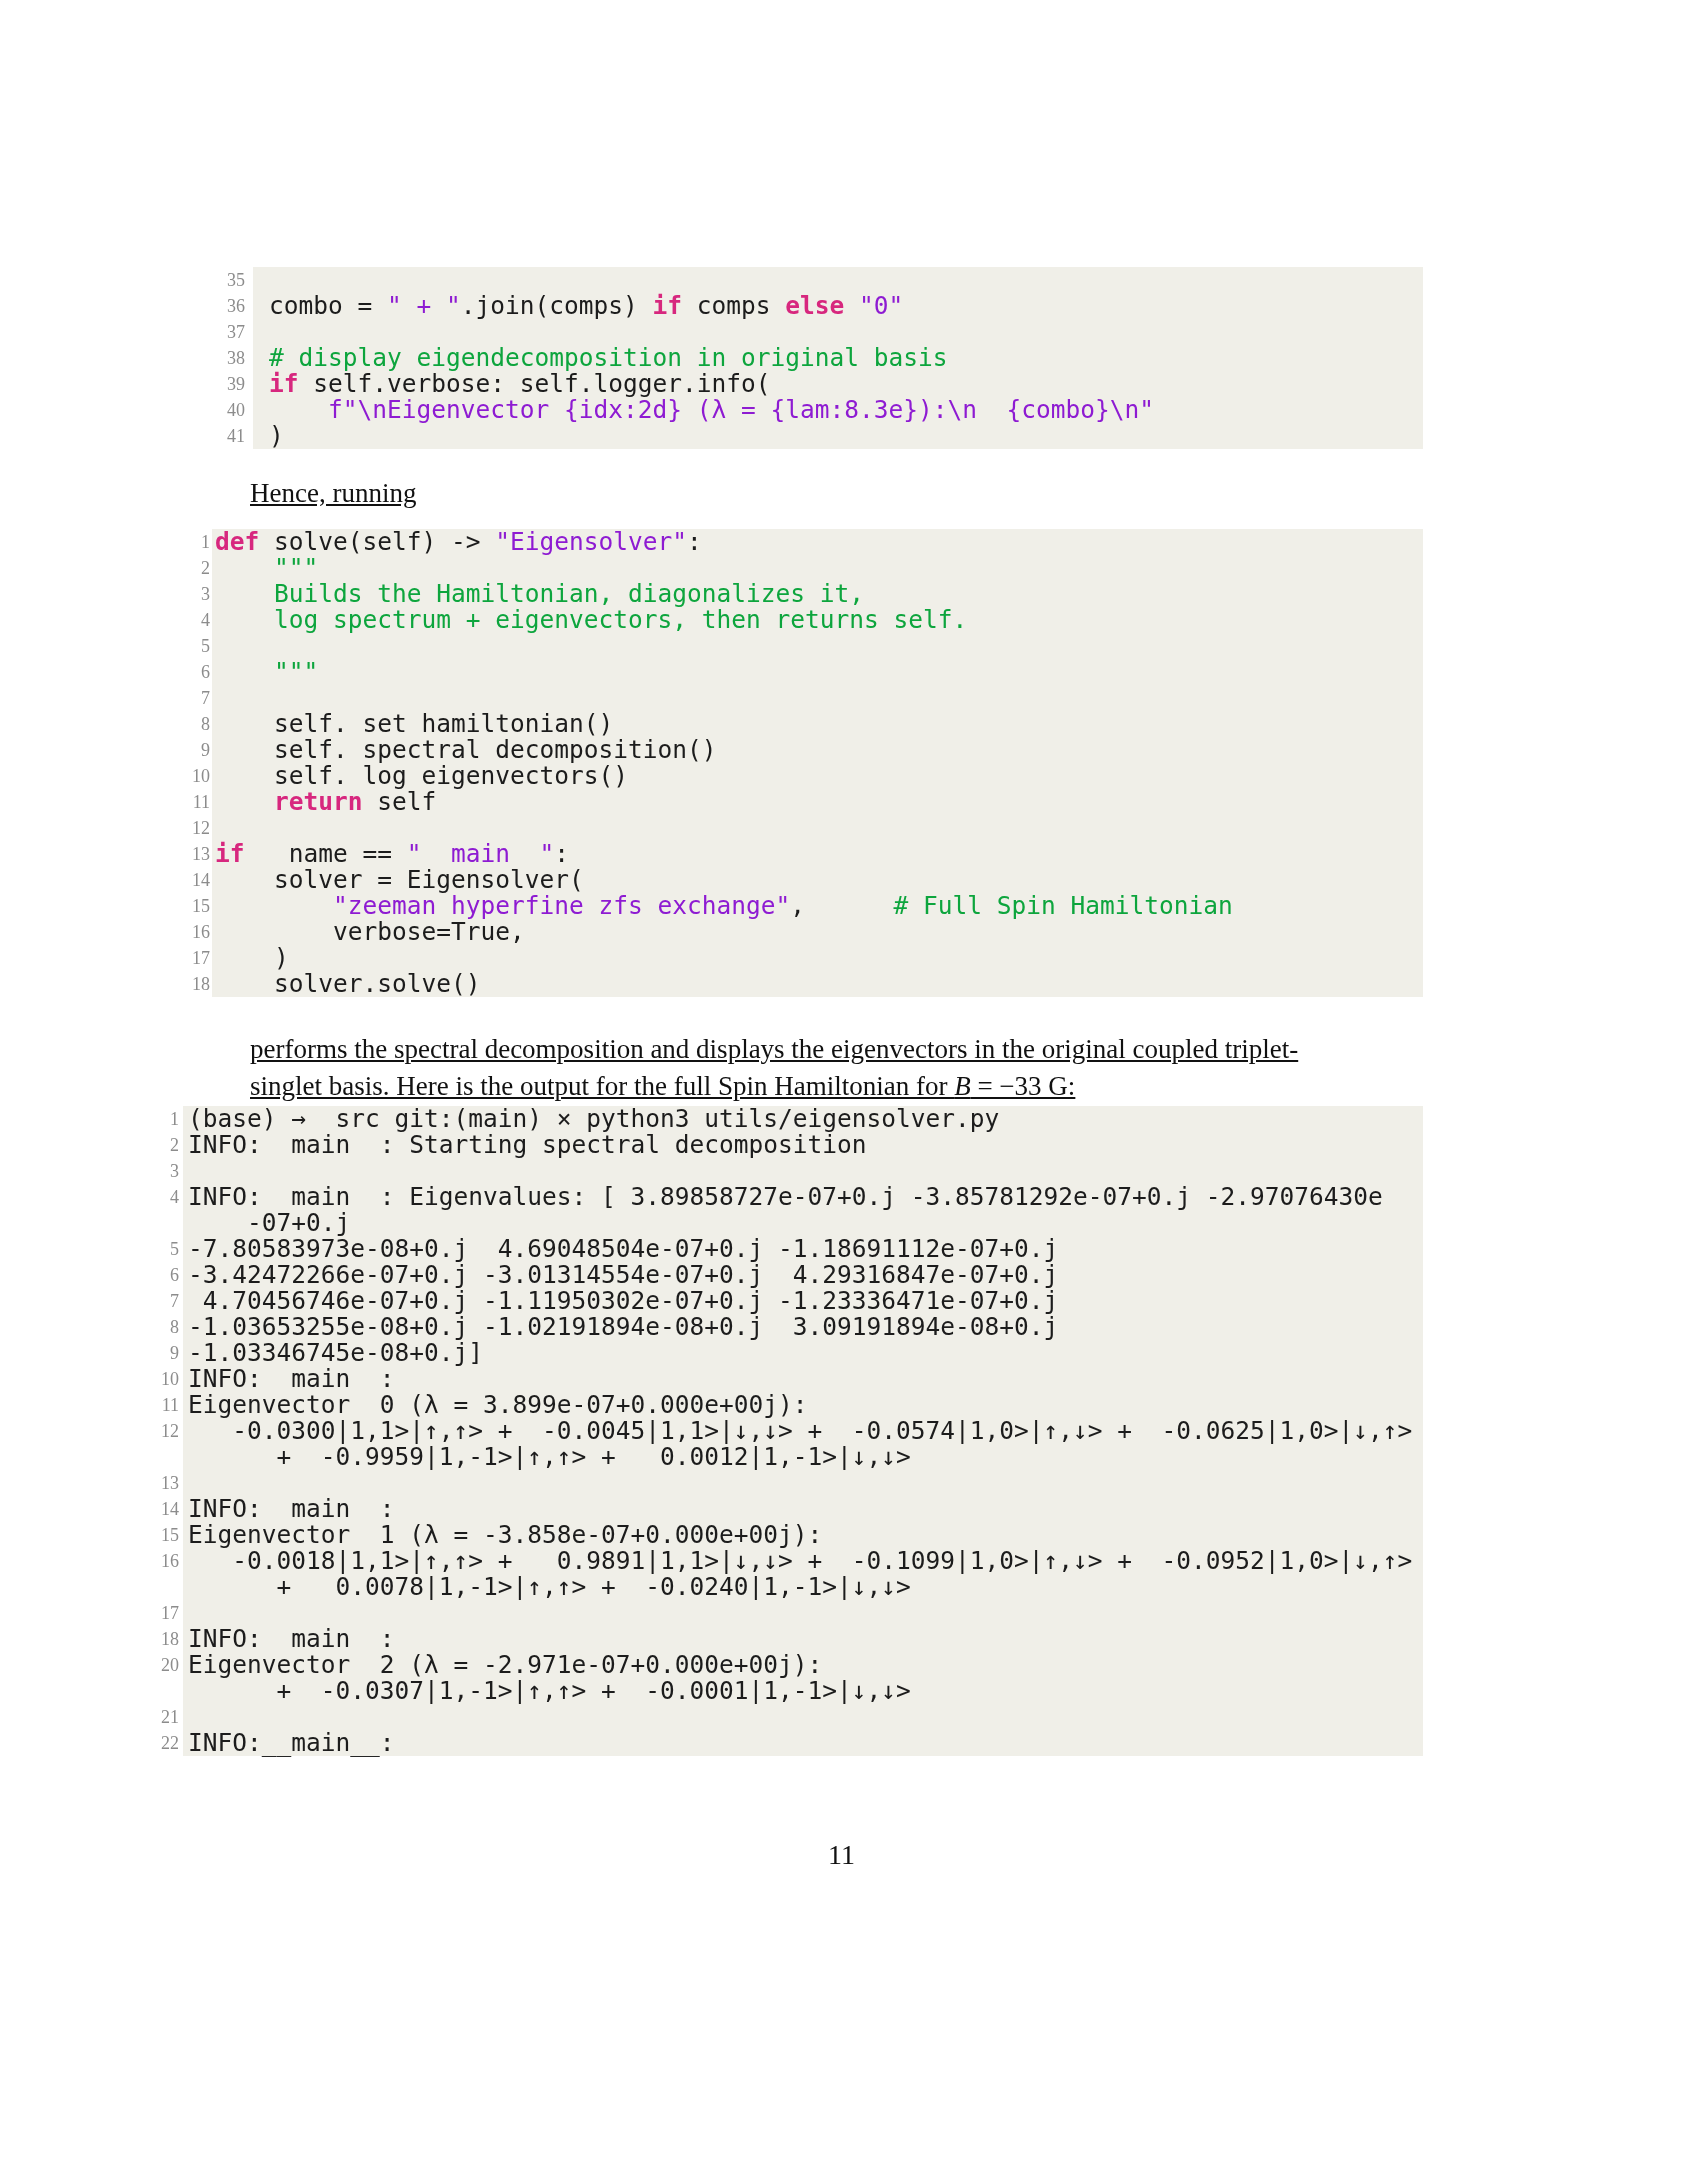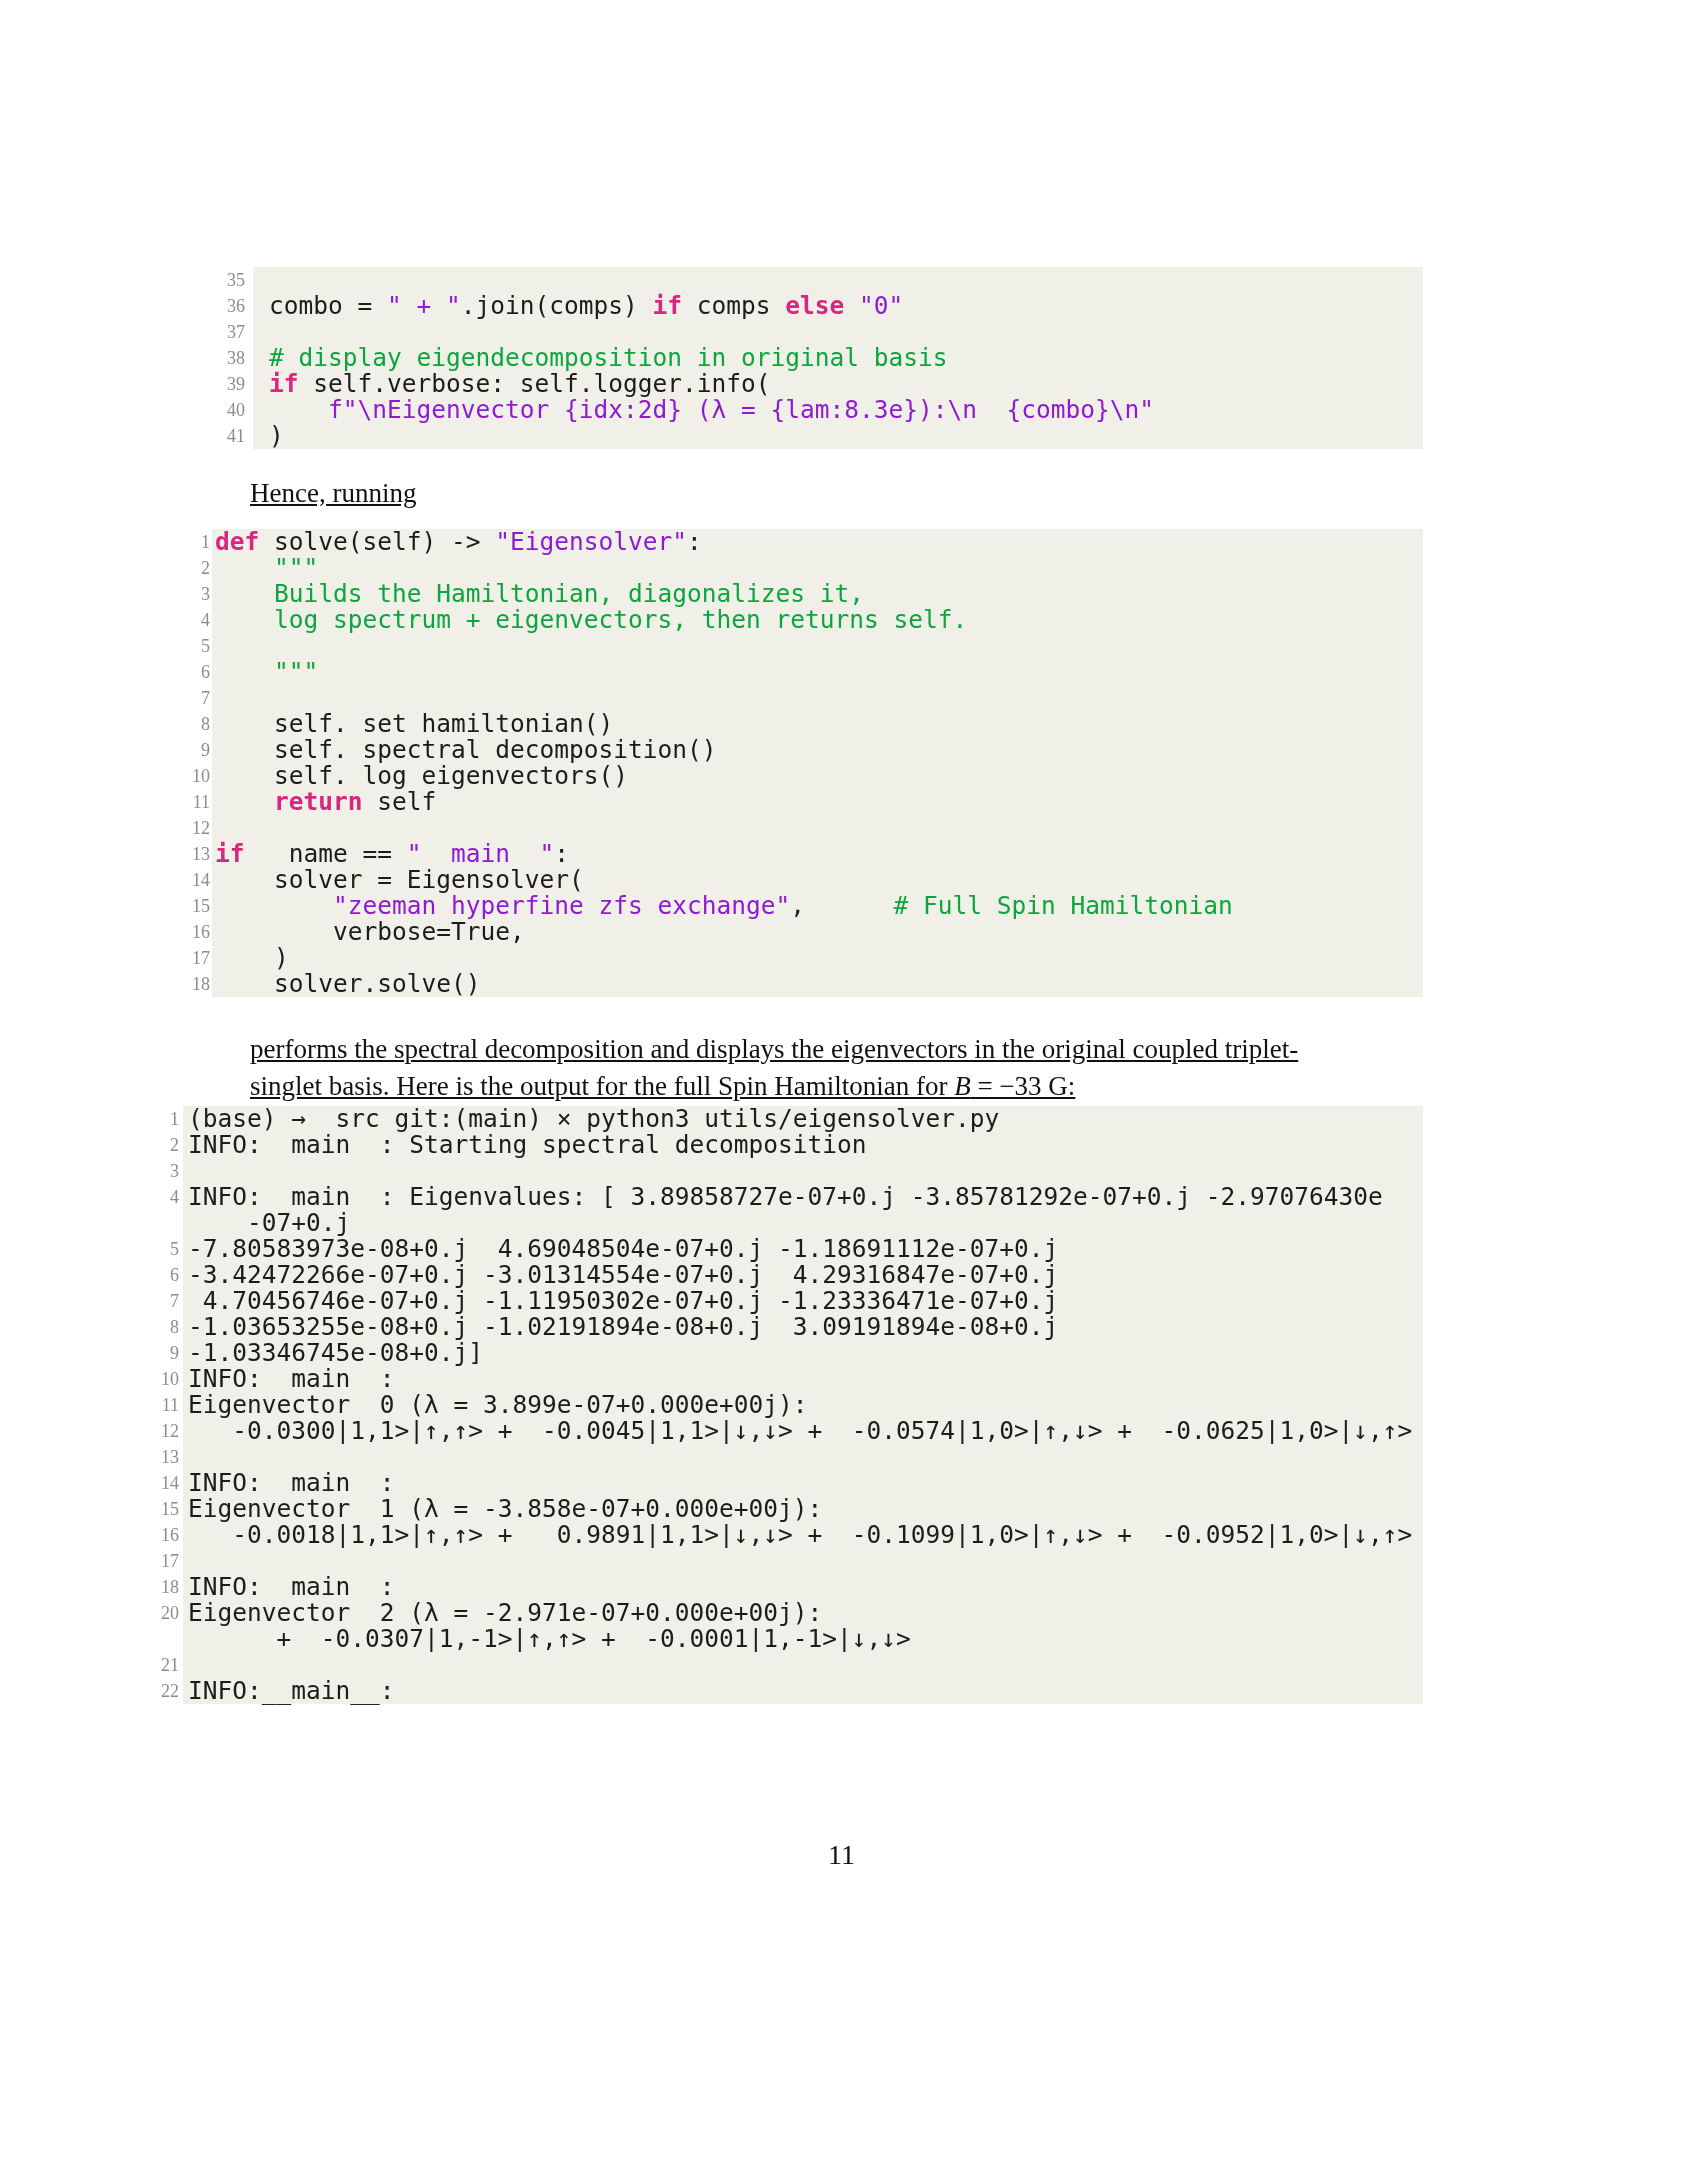--- a/index.html
+++ b/index.html
@@ -204,36 +204,44 @@
       </div>
       <div class="row">
         <span class="ln">11</span>
         <span class="code"><span class="tok-p">Eigenvector  0 (λ = 3.899e-07+0.000e+00j):</span></span>
       </div>
       <div class="row">
         <span class="ln">12</span>
         <span class="code"><span class="tok-p">   -0.0300|1,1&gt;|↑,↑&gt; +  -0.0045|1,1&gt;|↓,↓&gt; +  -0.0574|1,0&gt;|↑,↓&gt; +  -0.0625|1,0&gt;|↓,↑&gt;</span></span>
       </div>
       <div class="row">
+        <span class="ln"></span>
+        <span class="code"><span class="tok-p">      +  -0.9959|1,-1&gt;|↑,↑&gt; +   0.0012|1,-1&gt;|↓,↓&gt;</span></span>
+      </div>
+      <div class="row">
         <span class="ln">13</span>
         <span class="code"></span>
       </div>
       <div class="row">
         <span class="ln">14</span>
         <span class="code"><span class="tok-p">INFO:__main__:</span></span>
       </div>
       <div class="row">
         <span class="ln">15</span>
         <span class="code"><span class="tok-p">Eigenvector  1 (λ = -3.858e-07+0.000e+00j):</span></span>
       </div>
       <div class="row">
         <span class="ln">16</span>
         <span class="code"><span class="tok-p">   -0.0018|1,1&gt;|↑,↑&gt; +   0.9891|1,1&gt;|↓,↓&gt; +  -0.1099|1,0&gt;|↑,↓&gt; +  -0.0952|1,0&gt;|↓,↑&gt;</span></span>
       </div>
       <div class="row">
+        <span class="ln"></span>
+        <span class="code"><span class="tok-p">      +   0.0078|1,-1&gt;|↑,↑&gt; +  -0.0240|1,-1&gt;|↓,↓&gt;</span></span>
+      </div>
+      <div class="row">
         <span class="ln">17</span>
         <span class="code"></span>
       </div>
       <div class="row">
         <span class="ln">18</span>
         <span class="code"><span class="tok-p">INFO:__main__:</span></span>
       </div>
       <div class="row">
         <span class="ln">20</span>
         <span class="code"><span class="tok-p">Eigenvector  2 (λ = -2.971e-07+0.000e+00j):</span></span>

